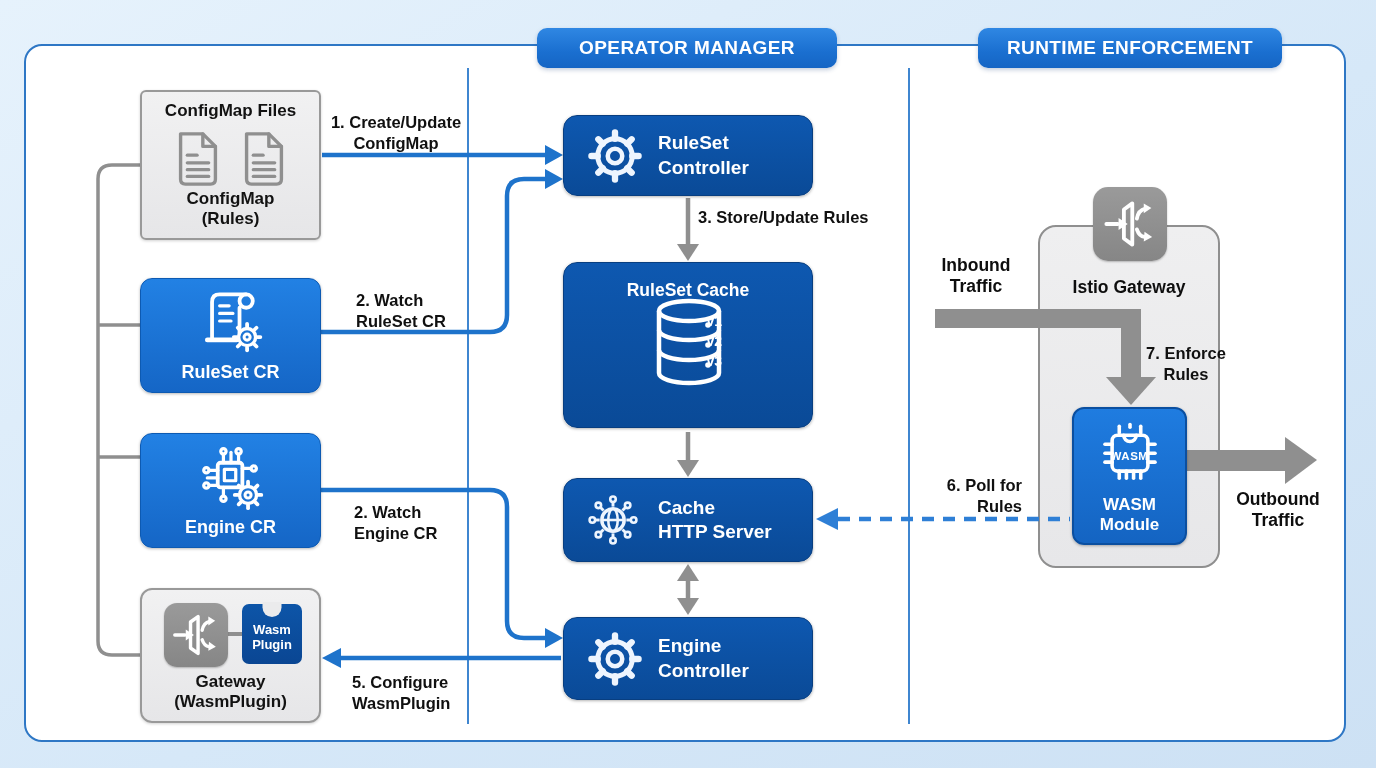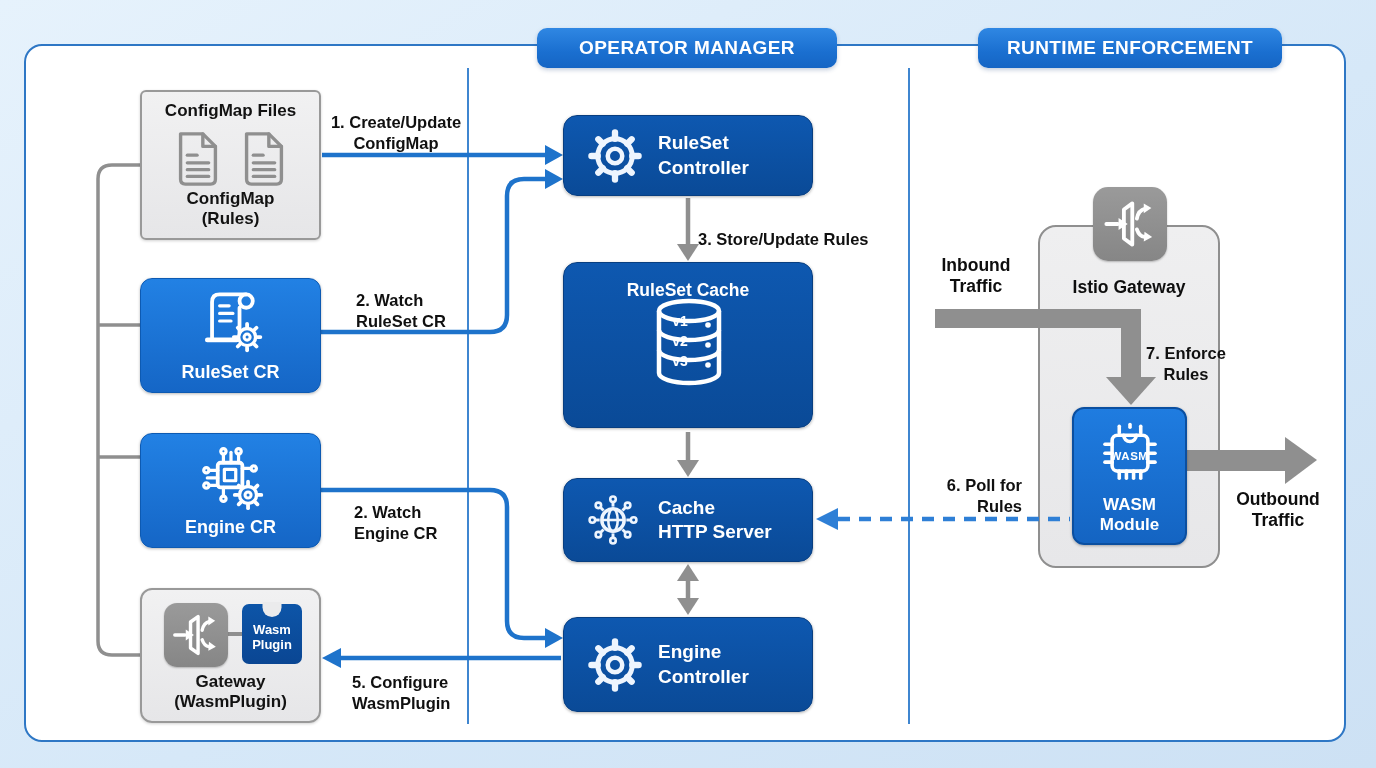--- a/index.html
+++ b/index.html
@@ -66,21 +66,21 @@
     position:absolute;left:100px;top:14px;width:60px;height:60px;
     background:linear-gradient(180deg,#0d55a8,#0a4693);border-radius:7px;z-index:3;
     display:flex;align-items:center;justify-content:center;text-align:center;
   }
   .badge .notch{
     position:absolute;top:-2px;left:50%;transform:translateX(-50%);
     width:19px;height:15px;background:#ebebec;border-radius:0 0 10px 10px;
   }
   .badge span{font-size:13px;font-weight:700;color:#fff;line-height:1.18;position:relative;top:3px;}
   .connector{position:absolute;left:84px;top:42px;width:18px;height:4px;background:#8f8f8f;z-index:2;}
-  .v-label{position:absolute;width:84px;text-align:center;font-size:14px;font-weight:700;color:#fff;z-index:4;}
+  .v-label{position:absolute;width:84px;text-align:right;font-size:14px;font-weight:700;color:#fff;z-index:4;}
   .chip-text{position:absolute;left:0;right:0;top:41px;text-align:center;font-size:11.5px;font-weight:700;color:#fff;letter-spacing:.5px;z-index:4;}
   svg.icon{display:block;}
 </style>
 </head>
 <body>
 
 <svg width="0" height="0" style="position:absolute" aria-hidden="true">
 <defs>
   <g id="sym-gear" fill="none" stroke="currentColor">
     <g stroke-width="7" stroke-linecap="round">
@@ -331,21 +331,21 @@
   </div>
 
   <div class="box-dark" style="left:563px;top:478px;width:250px;height:84px;">
     <svg class="icon" width="62" height="62" viewBox="0 0 72 72" style="color:#eef5fe;margin-left:18px;">
         <use href="#sym-netglobe"></use>
       </svg>
     <div class="dark-label t-white ml">Cache
 HTTP Server</div>
   </div>
 
-  <div class="box-dark" style="left:563px;top:617px;width:250px;height:95px;">
+  <div class="box-dark" style="left:563px;top:617px;width:250px;height:83px;">
     <svg class="icon" width="58" height="58" viewBox="0 0 64 64" style="color:#eef5fe;margin-left:22px;">
         <use href="#sym-gear"></use>
       </svg>
     <div class="dark-label t-white ml">Engine
 Controller</div>
   </div>
 
   <div class="gray-square" style="left:1093px;top:187px;width:74px;height:74px;border-radius:15px;">
     <svg class="icon" width="58" height="58" viewBox="0 0 76 76" style="color:#fff;">
         <use href="#sym-gateglyph"></use>
@@ -364,21 +364,21 @@
 
   <div class="traffic-label ml" style="left:926px;top:255px;width:100px;">Inbound
 Traffic</div>
   <div class="traffic-label ml" style="left:1224px;top:489px;width:108px;">Outbound
 Traffic</div>
 
   <div class="flow-label ml" style="left:328px;top:112px;width:136px;text-align:center;">1. Create/Update
 ConfigMap</div>
   <div class="flow-label ml" style="left:356px;top:290px;">2. Watch
 RuleSet CR</div>
-  <div class="flow-label" style="left:698px;top:229px;">3. Store/Update Rules</div>
+  <div class="flow-label" style="left:698px;top:207px;">3. Store/Update Rules</div>
   <div class="flow-label ml" style="left:354px;top:502px;">2. Watch
 Engine CR</div>
   <div class="flow-label ml" style="left:352px;top:672px;">5. Configure
 WasmPlugin</div>
   <div class="flow-label ml" style="left:922px;top:475px;width:100px;text-align:right;">6. Poll for
 Rules</div>
   <div class="flow-label ml" style="left:1141px;top:343px;width:90px;text-align:center;">7. Enforce
 Rules</div>
 
 </div>

